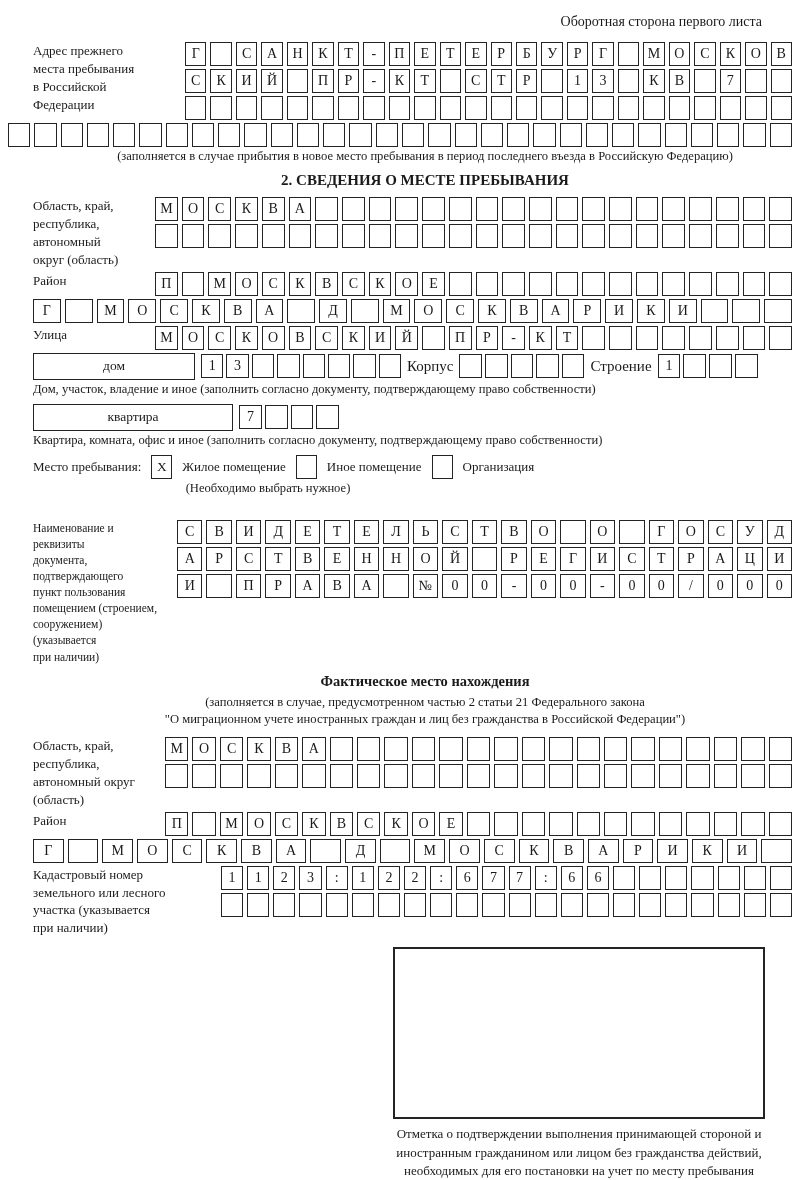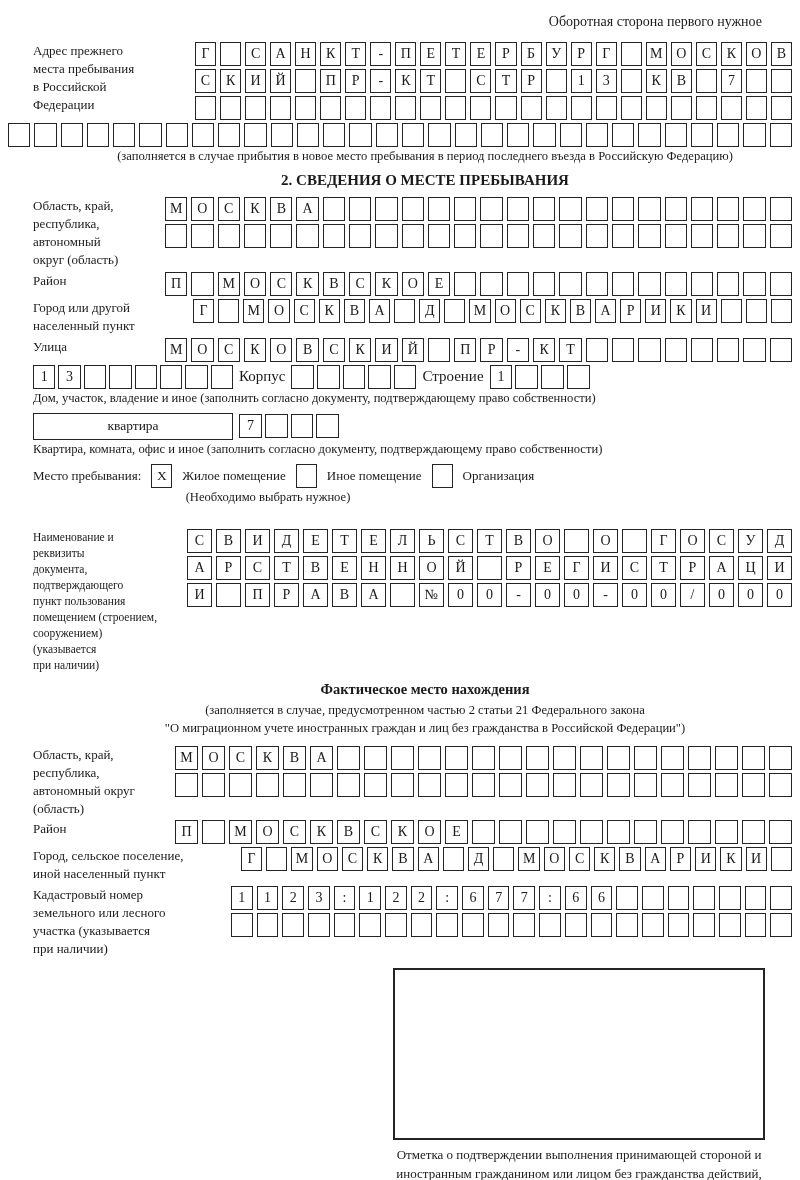--- a/index.html
+++ b/index.html
@@ -3,21 +3,21 @@
 <meta charset="utf-8">
 <style>
   html,body{margin:0;padding:0;background:#fff;}
   body{
     width:800px;height:1180px;overflow:hidden;box-sizing:border-box;
     padding:14px 8px 0 33px;
     font-family:"Liberation Serif","DejaVu Serif",serif;
     color:#1a1a1a;
   }
   .hdr{font-size:14px;text-align:right;padding-right:30px;margin-bottom:12px;}
-  .row{display:flex;gap:20px;margin-bottom:3px;align-items:flex-start;}
+  .row{display:flex;gap:10px;margin-bottom:3px;align-items:flex-start;}
   .f-label{font-size:13px;line-height:1.38;white-space:pre-line;flex-shrink:0;}
   .lw142{width:142px;}
   .lw112{width:112px;}
   .lw140{width:140px;}
   .lw134{width:134px;font-size:11.5px;line-height:1.4;}
   .lw122{width:122px;}
   .lw188{width:188px;}
   .lw178{width:178px;}
   .stack{flex:1;display:flex;flex-direction:column;gap:3px;}
   .grid{display:grid;gap:4px;flex:1;}
@@ -56,21 +56,21 @@
   .fact-note{font-size:12.6px;line-height:1.4;white-space:pre-line;margin:0 0 8px 0;}
   .stamp-wrap{margin-left:360px;width:372px;margin-top:10px;}
   .stamp-box{width:372px;height:172px;border:2px solid #242424;box-sizing:border-box;}
   .stamp-caption{font-size:13px;line-height:1.42;text-align:center;margin-top:6px;}
 </style>
 </head>
 <body>
 
 <div>
 
-  <div class="hdr">Оборотная сторона первого нужное</div>
+  <div class="hdr">Оборотная сторона первого листа</div>
 
   <div class="row">
     <div class="f-label lw142">Адрес прежнего
 места пребывания
 в Российской
 Федерации</div>
     <div class="stack">
       <div class="grid" style="grid-template-columns: repeat(24, 1fr);">
           <span class="cell">Г</span>
           <span class="cell"></span>
@@ -274,22 +274,20 @@
         <span class="cell"></span>
         <span class="cell"></span>
         <span class="cell"></span>
         <span class="cell"></span>
         <span class="cell"></span>
         <span class="cell"></span>
       </div>
   </div>
 
   <div class="row">
-    <div class="f-label lw140">Город или другой
-населенный пункт</div>
     <div class="grid" style="grid-template-columns: repeat(24, 1fr);">
         <span class="cell">Г</span>
         <span class="cell"></span>
         <span class="cell">М</span>
         <span class="cell">О</span>
         <span class="cell">С</span>
         <span class="cell">К</span>
         <span class="cell">В</span>
         <span class="cell">А</span>
         <span class="cell"></span>
@@ -335,20 +333,21 @@
         <span class="cell"></span>
         <span class="cell"></span>
         <span class="cell"></span>
         <span class="cell"></span>
         <span class="cell"></span>
         <span class="cell"></span>
       </div>
   </div>
 
   <div class="house-row">
+    <div class="labelbox hl-dom">дом</div>
     <div class="grid grid-fixed gw8" style="grid-template-columns: repeat(8, 1fr);">
         <span class="cell">1</span>
         <span class="cell">3</span>
         <span class="cell"></span>
         <span class="cell"></span>
         <span class="cell"></span>
         <span class="cell"></span>
         <span class="cell"></span>
         <span class="cell"></span>
       </div>
@@ -564,22 +563,20 @@
         <span class="cell"></span>
         <span class="cell"></span>
         <span class="cell"></span>
         <span class="cell"></span>
         <span class="cell"></span>
         <span class="cell"></span>
       </div>
   </div>
 
   <div class="row">
-    <div class="f-label lw188">Город, сельское поселение,
-иной населенный пункт</div>
     <div class="grid" style="grid-template-columns: repeat(22, 1fr);">
         <span class="cell">Г</span>
         <span class="cell"></span>
         <span class="cell">М</span>
         <span class="cell">О</span>
         <span class="cell">С</span>
         <span class="cell">К</span>
         <span class="cell">В</span>
         <span class="cell">А</span>
         <span class="cell"></span>

